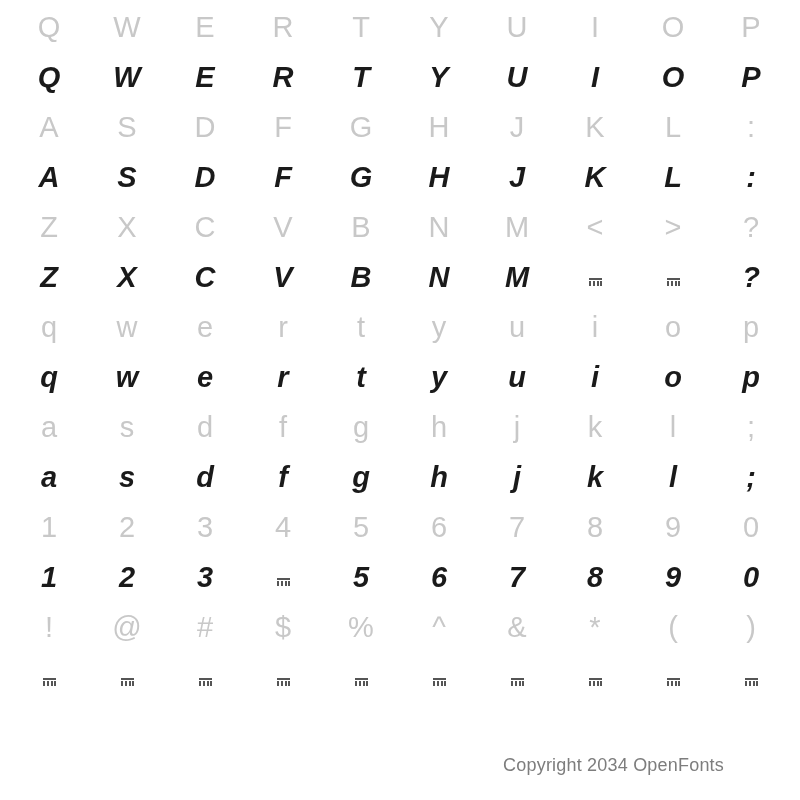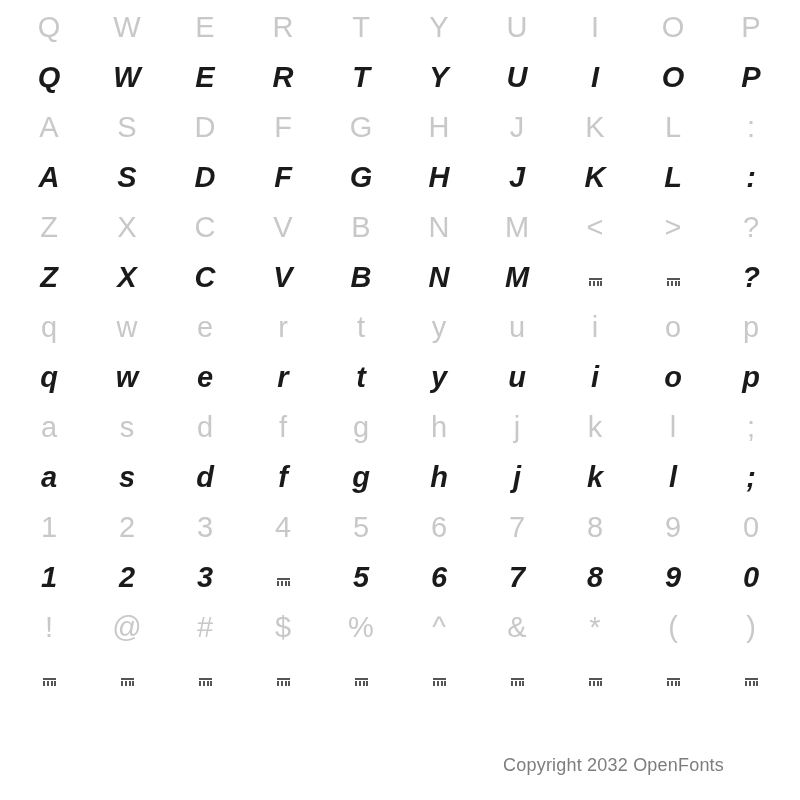--- a/index.html
+++ b/index.html
@@ -276,13 +276,13 @@
       <div class="cell"><span class="missing"></span></div>
       <div class="cell"><span class="missing"></span></div>
       <div class="cell"><span class="missing"></span></div>
       <div class="cell"><span class="missing"></span></div>
       <div class="cell"><span class="missing"></span></div>
       <div class="cell"><span class="missing"></span></div>
     </div>
   </div>
 </div>
 
-<div class="copyright">Copyright 2032 OpenFonts</div>
+<div class="copyright">Copyright 2034 OpenFonts</div>
 
 </body></html>

